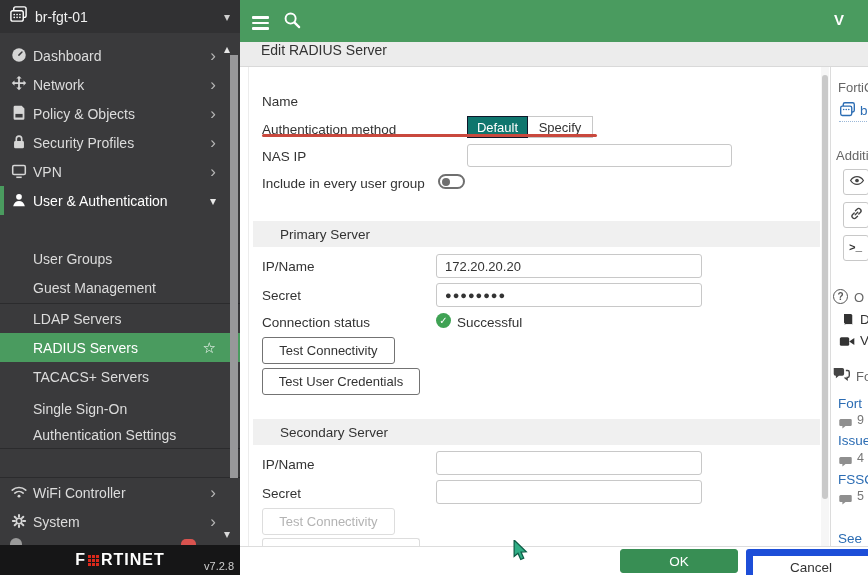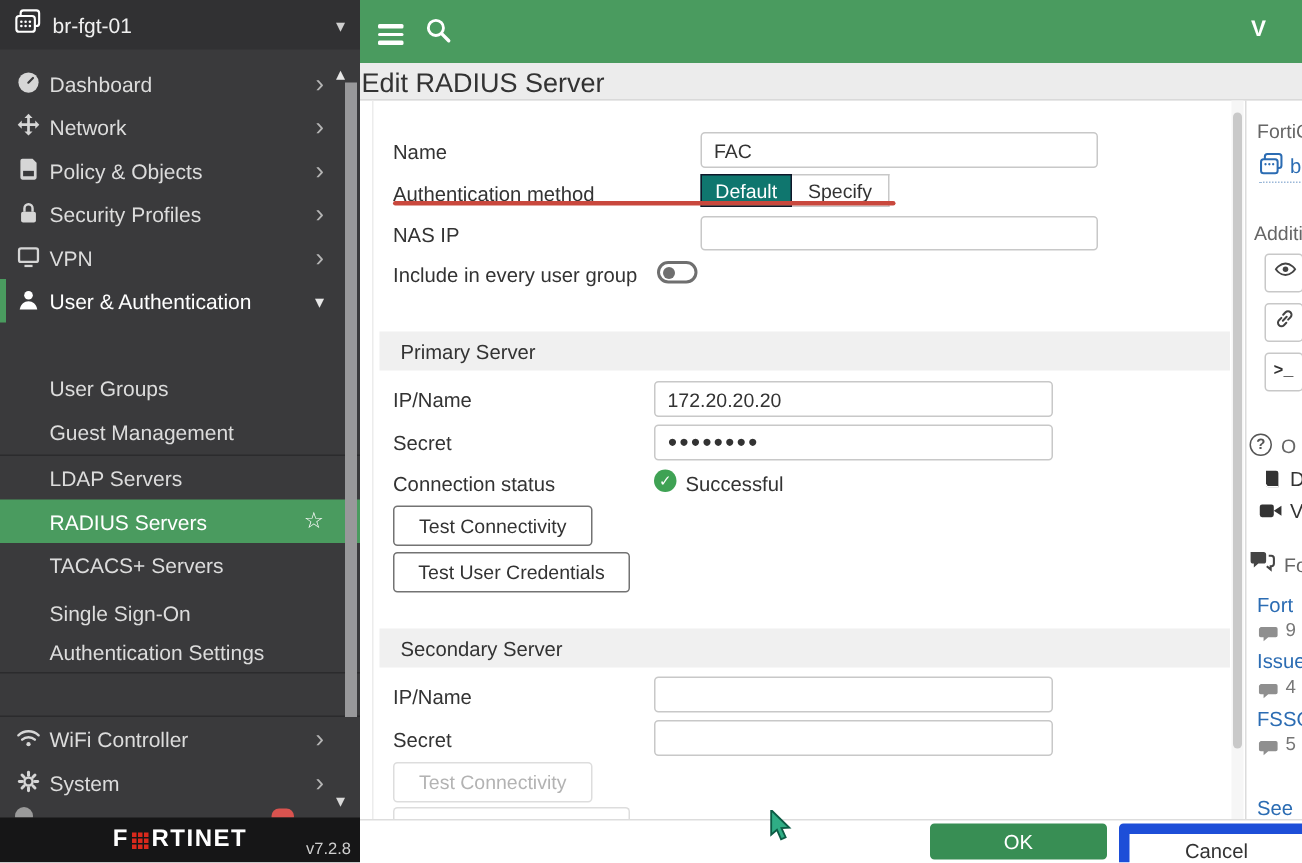--- a/index.html
+++ b/index.html
@@ -28,30 +28,30 @@
   .logo{color:#fff;font-weight:bold;font-size:16px;letter-spacing:1px;display:flex;align-items:center;}
   .dots{display:inline-grid;grid-template-columns:repeat(3,3px);grid-gap:1px;margin:0 2px;}
   .dots i{width:3px;height:3px;background:#da291c;display:block;}
   #sb-version{position:absolute;right:6px;bottom:3px;color:#cfcfcf;font-size:11px;}
   #partial-row{position:absolute;left:0;top:536px;width:240px;height:9px;overflow:hidden;}
 
   
   #topbar{position:absolute;left:240px;top:0;width:628px;height:42px;background:#4a9b5f;}
   .hbar{display:block;width:17px;height:2.5px;background:#fff;border-radius:1px;margin:3px 0;}
   #breadcrumb{position:absolute;left:240px;top:42px;width:628px;height:25px;background:#ececec;
-              border-bottom:1px solid #d9d9d9;display:flex;align-items:flex-end;
-              color:#333;font-size:18px;padding-left:1px;box-sizing:border-box;}
+              border-bottom:1px solid #d9d9d9;display:flex;align-items:flex-start;
+              color:#333;font-size:14px;padding-left:21px;box-sizing:border-box;}
 
   
   .lbl{position:absolute;font-size:13.5px;color:#333;white-space:nowrap;}
   .inp{position:absolute;box-sizing:border-box;border:1px solid #c8c8c8;border-radius:3px;
        background:#fff;font-family:inherit;font-size:13px;color:#333;padding:0 8px;outline:none;}
   .secret-inp{font-size:11px;letter-spacing:1px;}
   .secbar{position:absolute;left:253px;width:567px;height:26px;background:#f0f0f0;
-          display:flex;align-items:center;padding-left:14px;box-sizing:border-box;
+          display:flex;align-items:center;padding-left:27px;box-sizing:border-box;
           font-size:13.5px;color:#333;}
   .btn{position:absolute;display:flex;align-items:center;justify-content:center;
        background:#fff;border:1px solid #737373;border-radius:3px;font-size:13px;color:#333;cursor:pointer;}
   .btn.disabled{color:#b3b3b3;border-color:#ddd;cursor:default;}
   #seg{position:absolute;left:467px;top:116px;height:22px;display:flex;font-size:13px;}
   #seg .on{background:#0f766e;color:#fff;border:1px solid #0f172a;display:flex;align-items:center;
            justify-content:center;width:61px;box-sizing:border-box;}
   #seg .off{background:#fff;color:#333;border:1px solid #c8c8c8;border-left:none;display:flex;
             align-items:center;justify-content:center;width:65px;box-sizing:border-box;}
   #red-line{position:absolute;left:262px;top:134px;width:335px;height:2.5px;background:#c9483d;border-radius:2px;}
@@ -271,21 +271,20 @@
     <span style="position:absolute;right:24px;top:11px;color:#fff;font-size:15px;font-weight:bold">V</span>
   </div>
 
   <div id="breadcrumb">
     <span>Edit RADIUS Server</span>
   </div>
 
   <div class="abs" style="left:248px;top:67px;width:1px;height:479px;background:#ececec"></div>
 
   <span class="lbl" style="left:262px;top:94px">Name</span>
-  <input class="inp" style="left: 467px; top: 88px; width: 265px; height: 24px;" value="FAC">
 
   <span class="lbl" style="left:262px;top:122px">Authentication method</span>
   <div id="seg">
     <span class="on">Default</span>
     <span class="off">Specify</span>
   </div>
   <div id="red-line"></div>
 
   <span class="lbl" style="left:262px;top:149px">NAS IP</span>
   <input class="inp" style="left: 467px; top: 144px; width: 265px; height: 23px;" value="">

